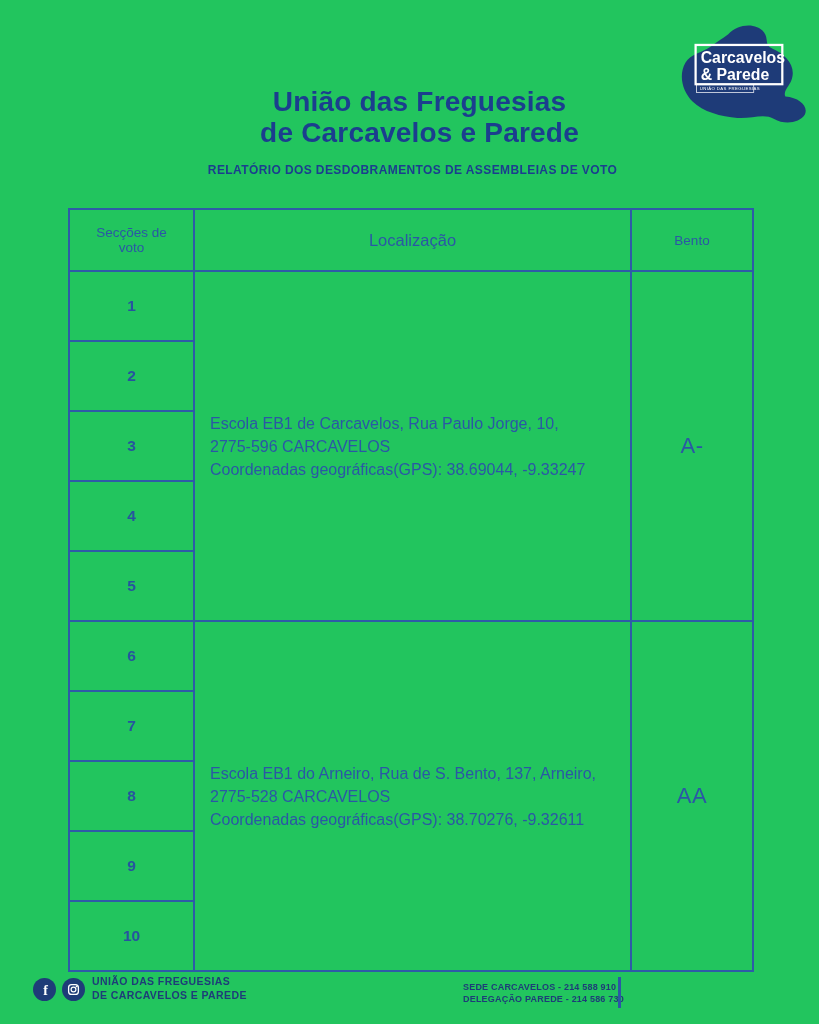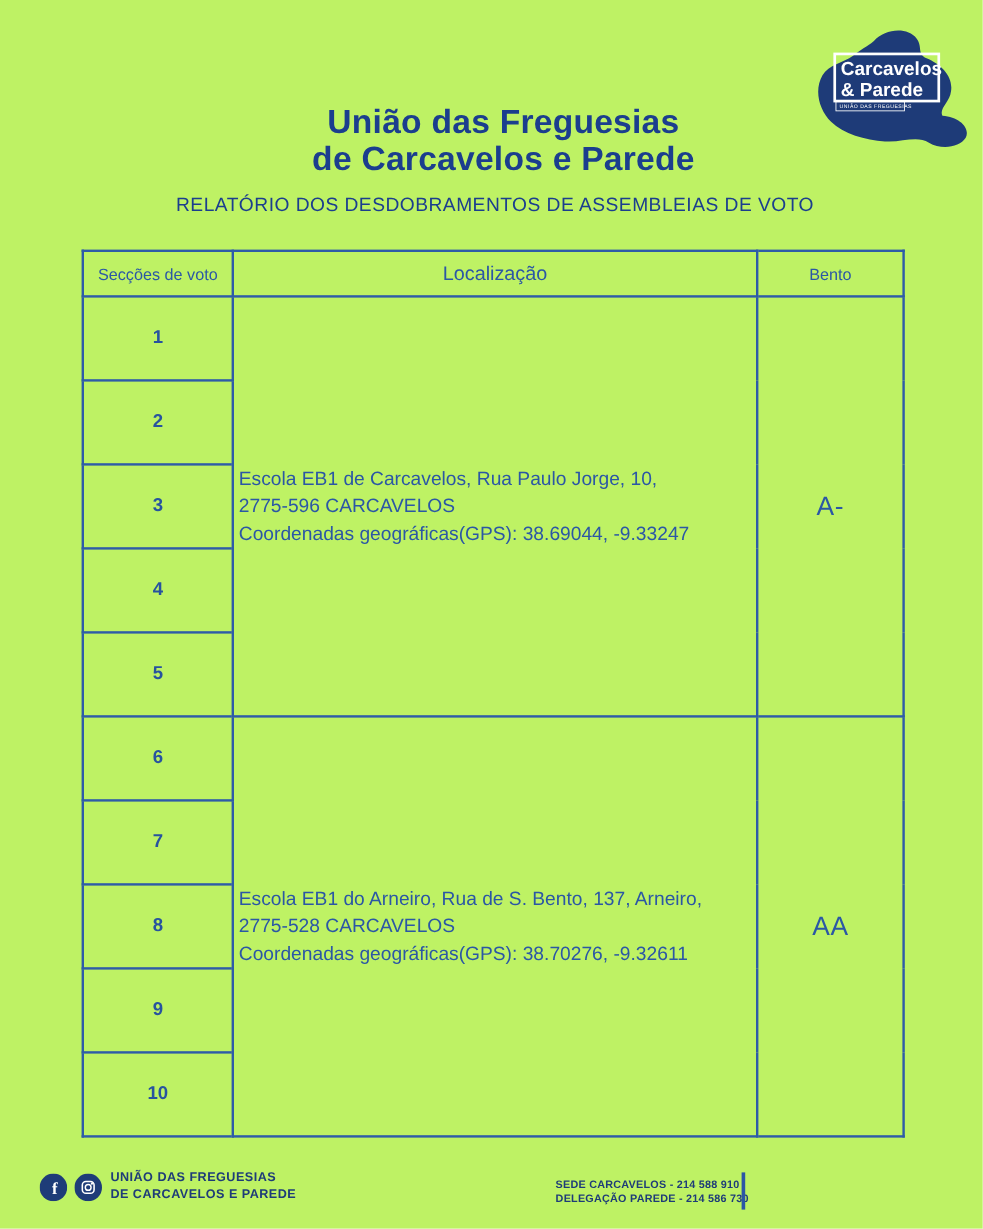--- a/index.html
+++ b/index.html
@@ -1,43 +1,43 @@
 <!DOCTYPE html>
 <html><head>
 <meta charset="utf-8">
 <style>
   html,body { margin:0; padding:0; background:#ffffff; }
   .page {
     position:relative; width:819px; height:1024px; margin:0 auto;
-    background:#bef264; font-family:"Liberation Sans", sans-serif;
+    background:#22c55e; font-family:"Liberation Sans", sans-serif;
     overflow:hidden;
   }
 
   
   .logo { position:absolute; left:672px; top:22px; width:138px; height:102px; }
 
   
   .title {
     position:absolute; top:86px; left:0; width:100%; box-sizing:border-box;
     padding-left:20px; text-align:center;
     color:#1b3e8e; font-weight:bold; font-size:28px; line-height:31px;
     letter-spacing:0.2px;
   }
   .subtitle {
     position:absolute; top:163px; left:0; width:100%; box-sizing:border-box;
     padding-left:6px; text-align:center;
-    color:#1b3e8e; font-weight:normal; font-size:16px; letter-spacing:0.4px;
+    color:#1b3e8e; font-weight:bold; font-size:12px; letter-spacing:0.4px;
   }
 
   
   table.vtable {
     position:absolute; left:68px; top:208px; width:684px;
     border-collapse:collapse; table-layout:fixed;
   }
-  .vtable th, .vtable td { border:2px solid #2e5ca8; padding:4px; }
+  .vtable th, .vtable td { border:2px solid #2e5ca8; padding:15px; }
   .vtable thead tr { height:38px; }
   .vtable tbody tr { height:70px; }
   .vtable th {
     font-weight:normal; color:#2b57a5; font-size:13.5px; text-align:center;
   }
   .vtable th.loc-h { font-size:16.5px;margin-top:48px; }
   td.num {
     text-align:center; font-weight:bold; font-size:15.5px; color:#27539f;
   }
   td.loc-cell {

